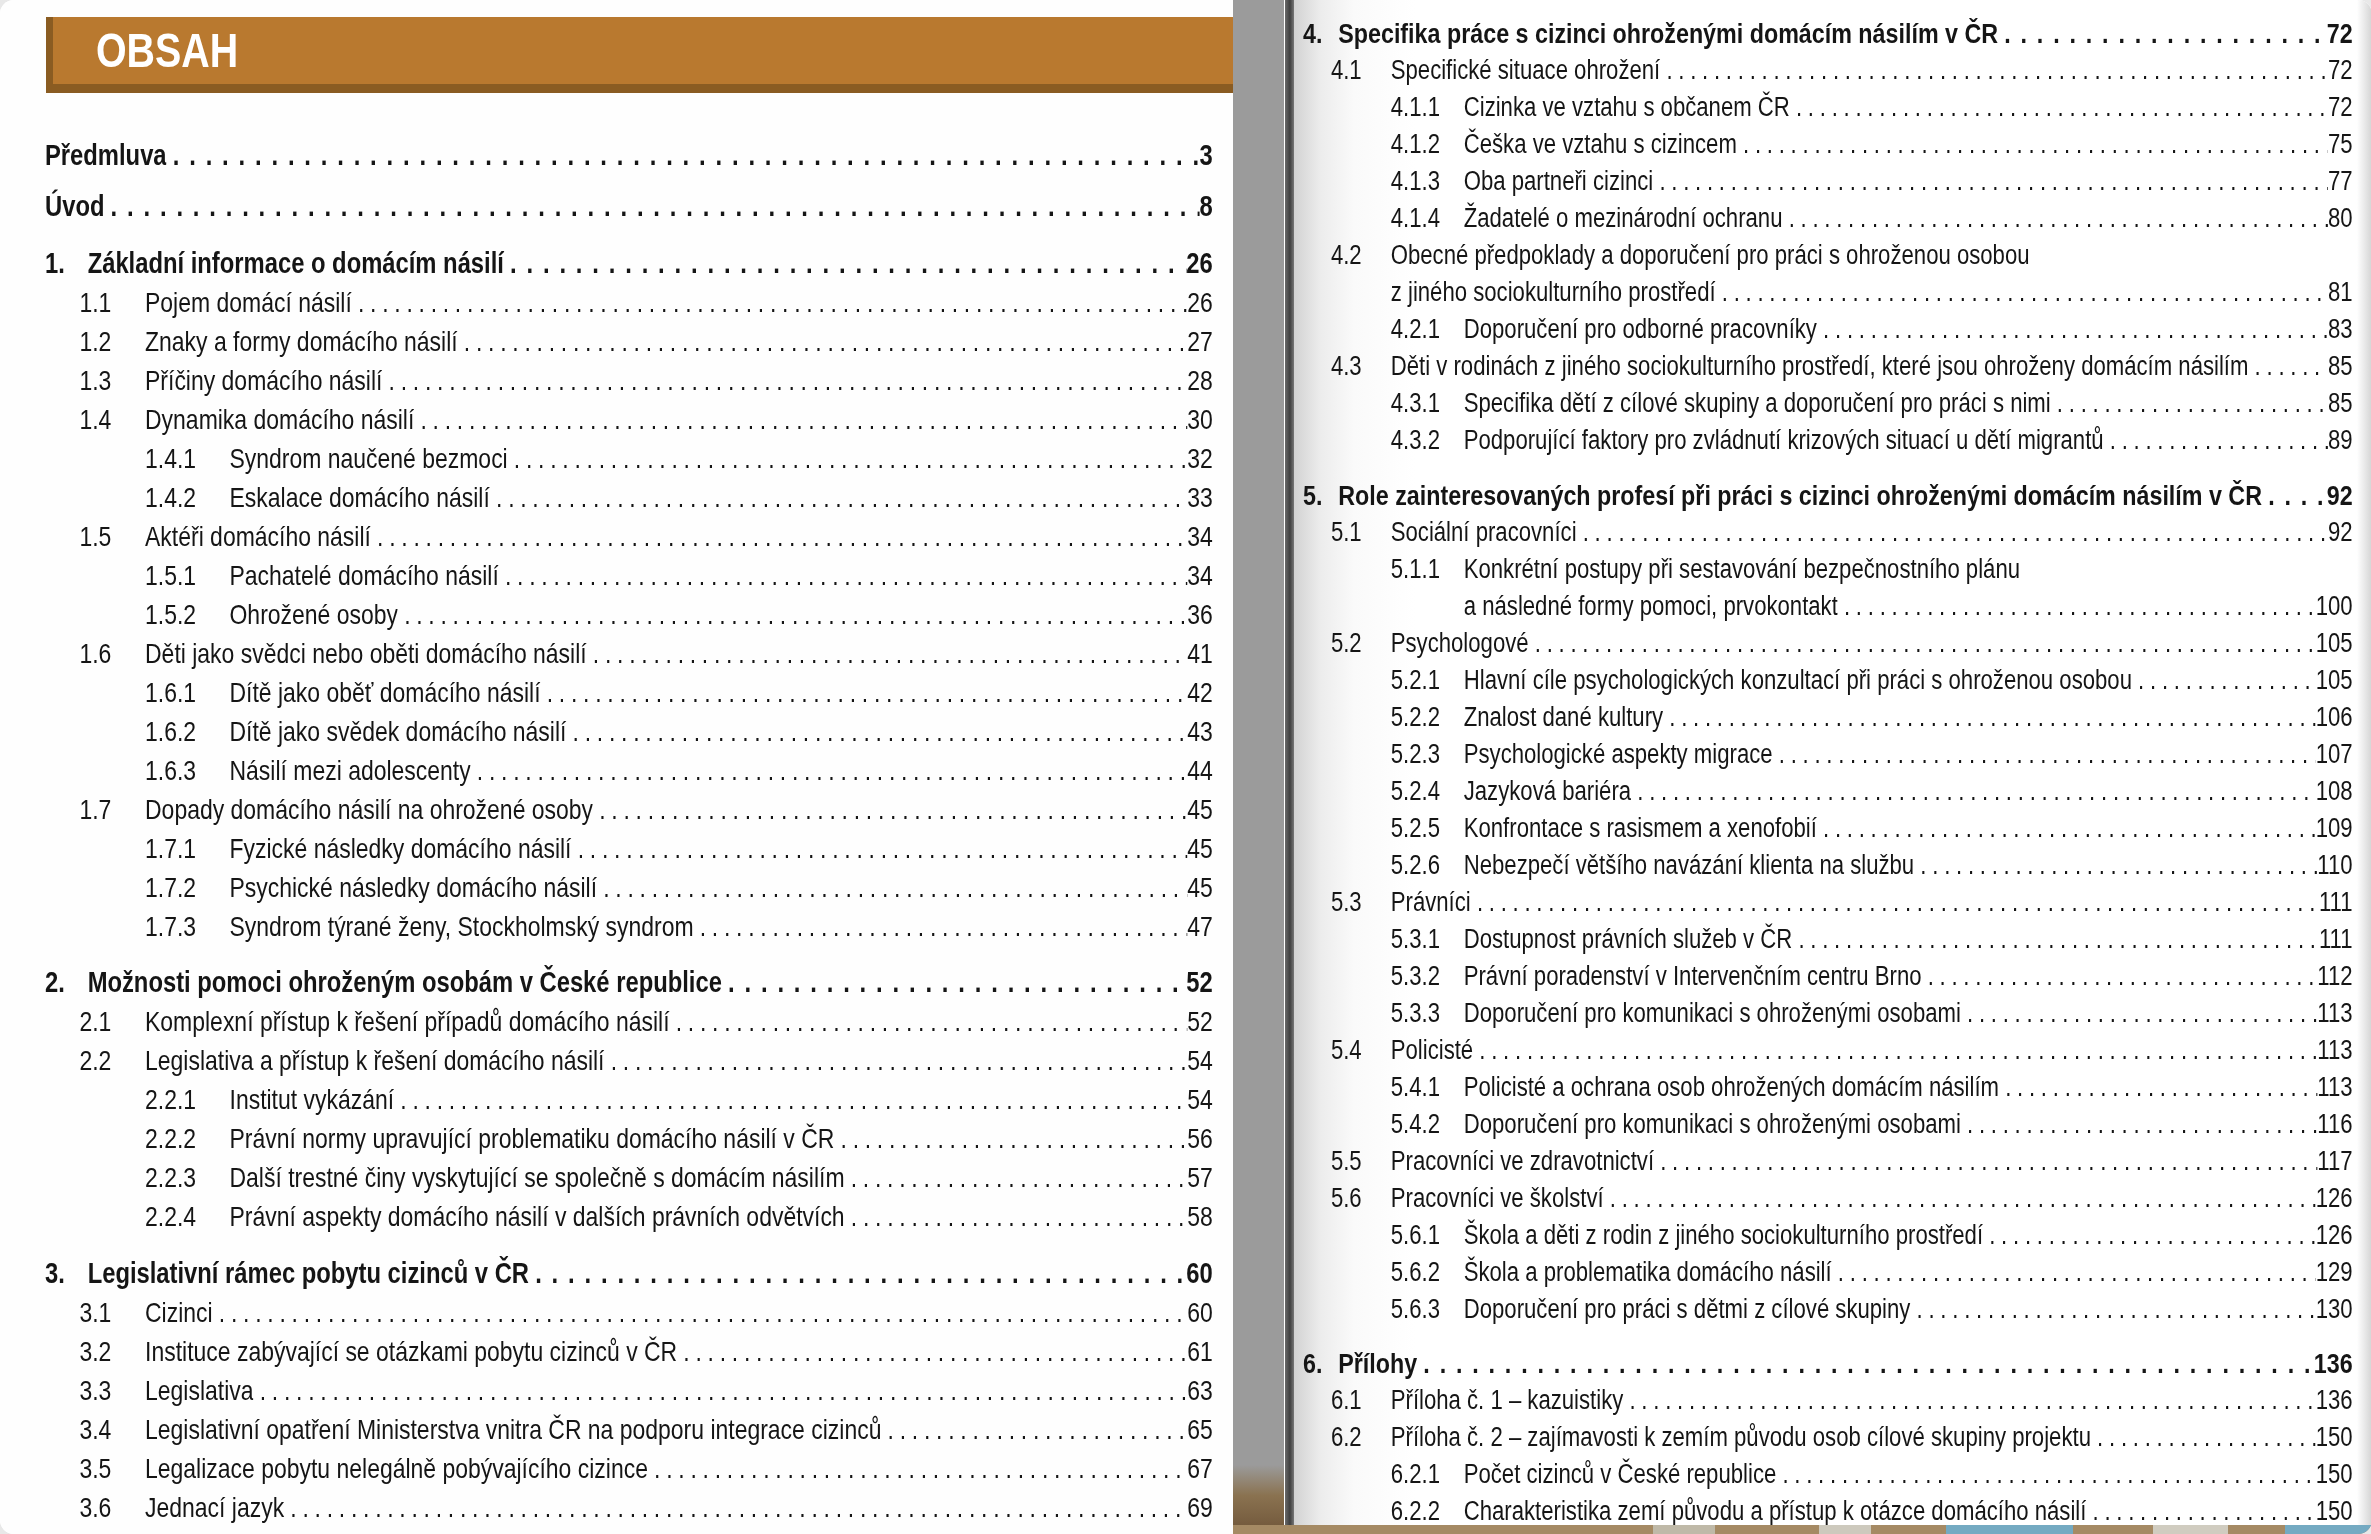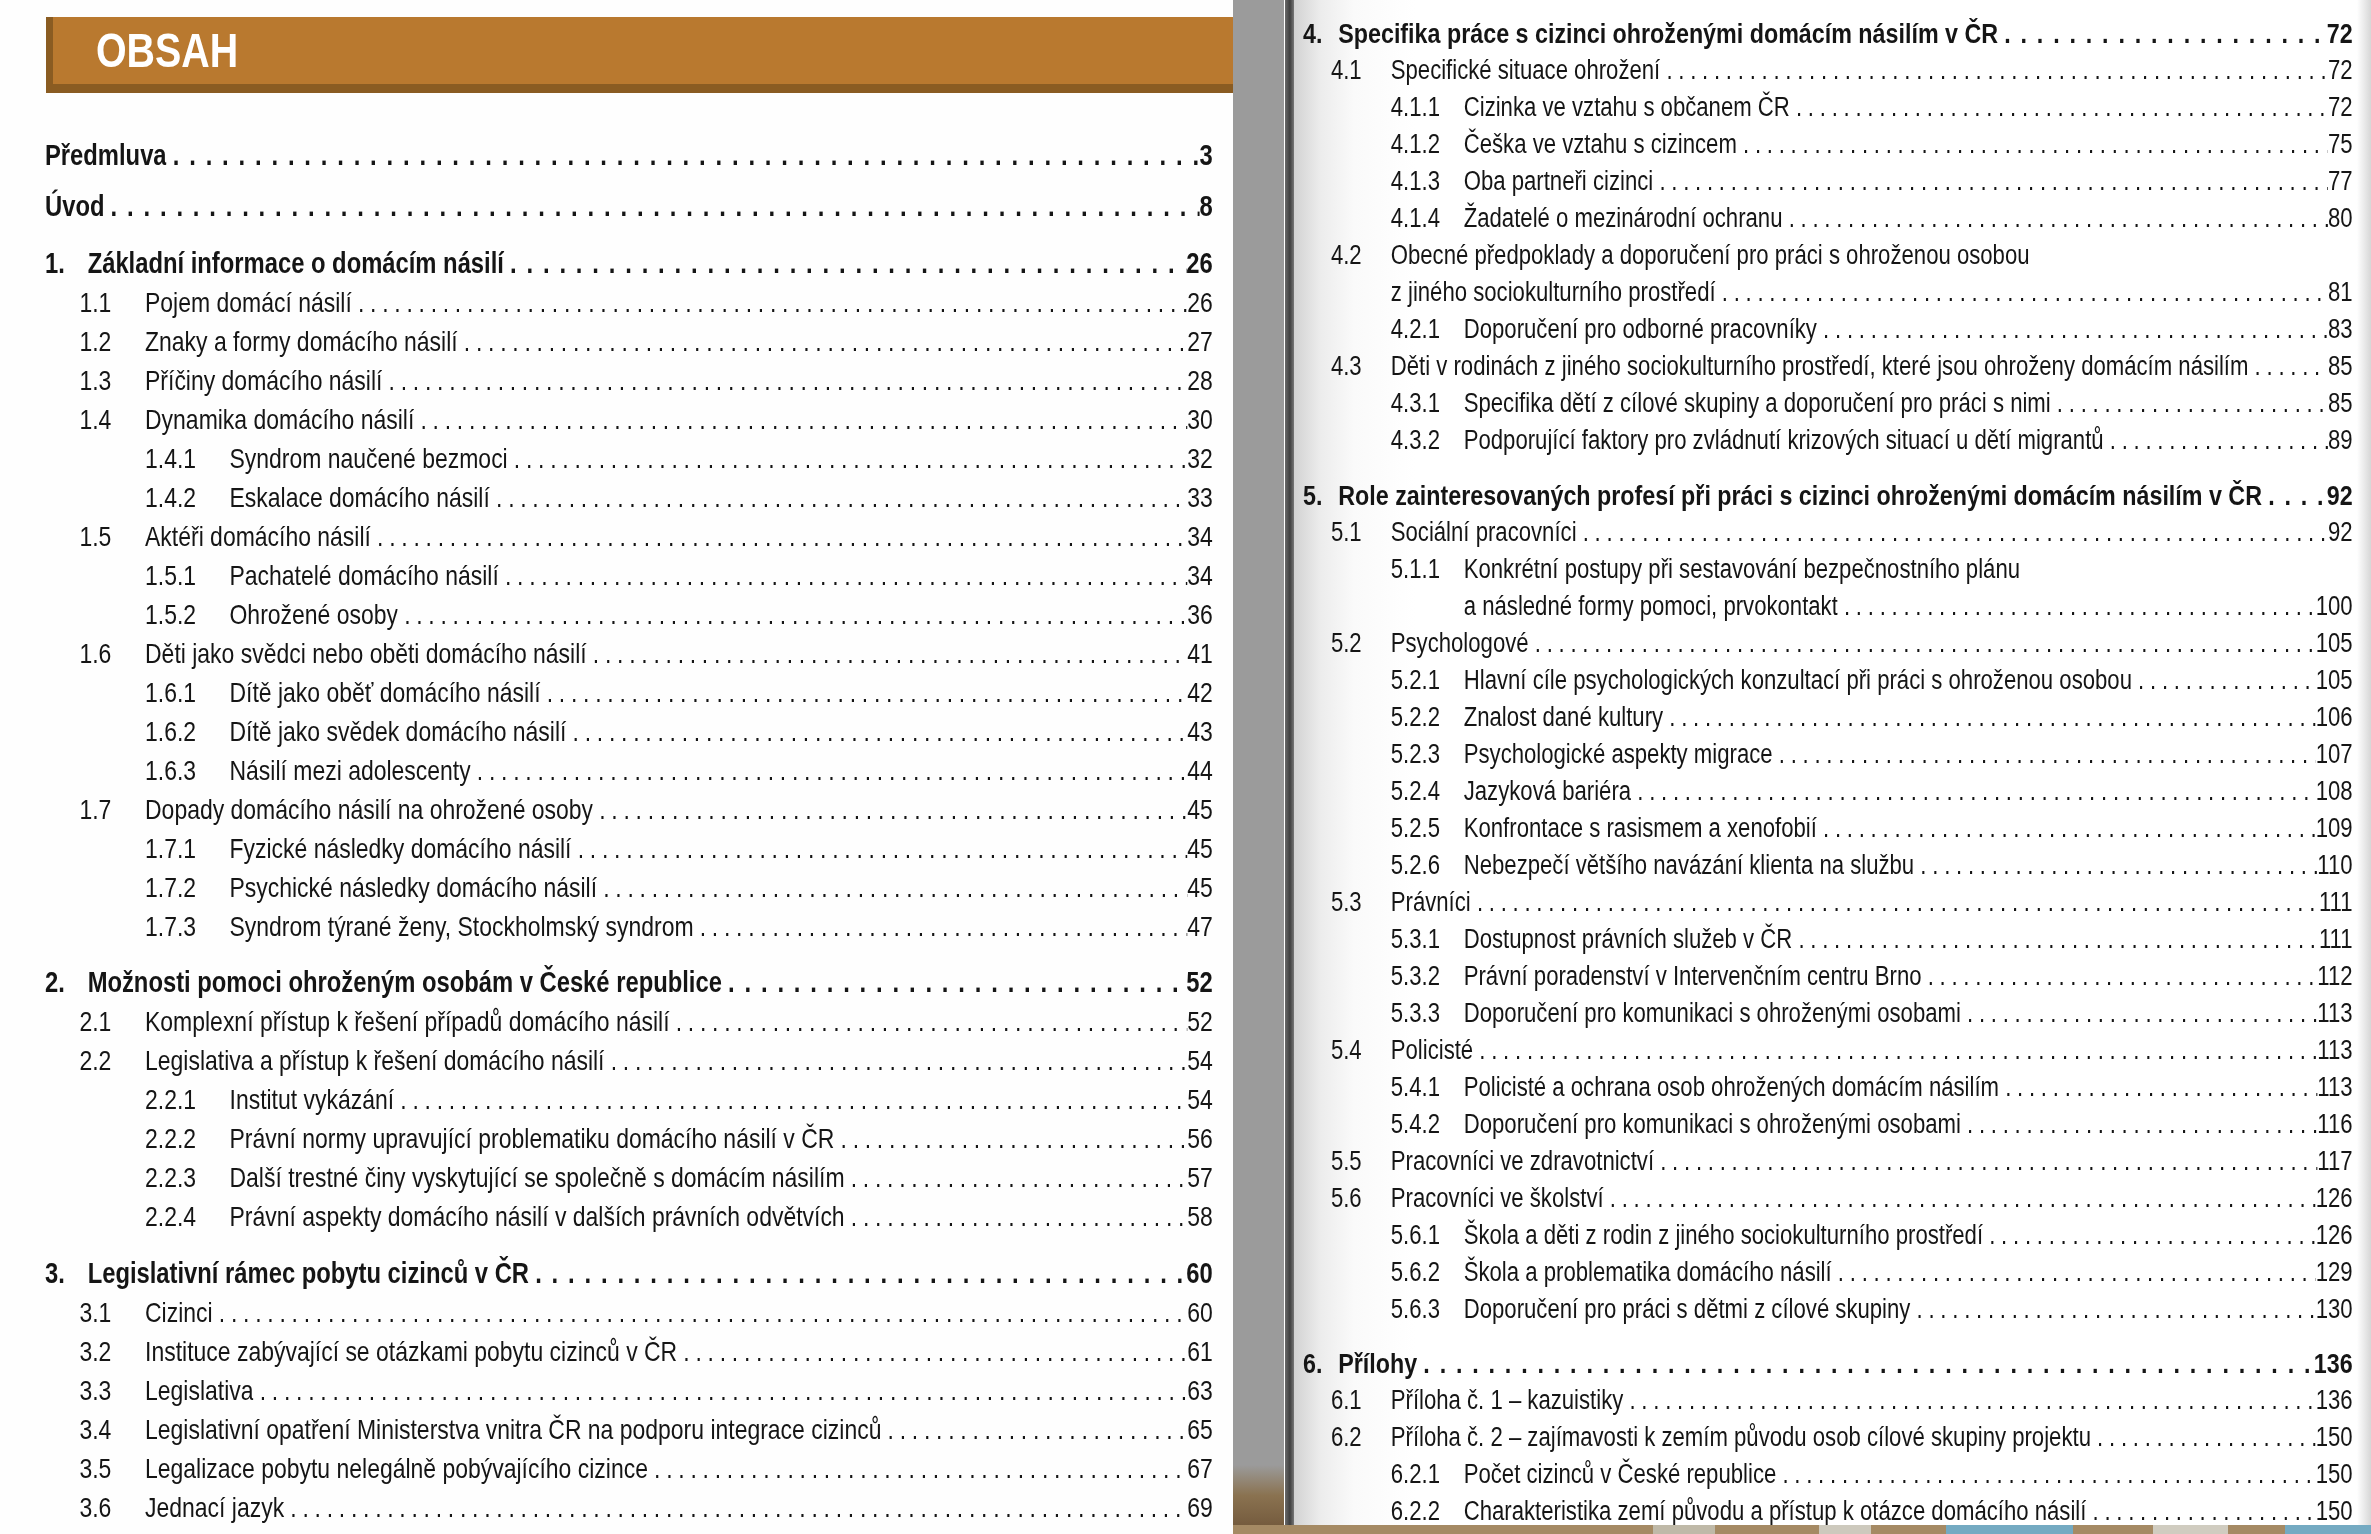--- a/index.html
+++ b/index.html
@@ -1,17 +1,17 @@
 <!DOCTYPE html>
 <html style="font-size:15px"><head>
 <meta charset="utf-8">
 <style>
   html,body{margin:0;padding:0;background:#e8e8e8;}
   .screen{position:relative;width:2372px;height:1534px;overflow:hidden;
-          font-family:"Liberation Sans",sans-serif;color:#151515;background:#ffffff;}
+          font-family:"Liberation Sans",sans-serif;color:#151515;background:#ffffff;border-radius:14px;}
 
   
   .page-left{position:absolute;left:0;top:0;width:1233px;height:1534px;background:#fefefe;}
   .gutter{position:absolute;left:1233px;top:0;width:51px;height:1534px;
           background:linear-gradient(180deg,#9b9b9b 0%,#9b9b9b 95.5%,#8a7250 97.5%,#6f5539 100%);}
   .binding{position:absolute;left:1285px;top:0;width:9.3px;height:1534px;
            background:linear-gradient(90deg,#6a6a6a,#3f3f3f 55%,#777777);}
   .page-right{position:absolute;left:1294px;top:0;width:1078px;height:1534px;
               background:linear-gradient(90deg,#d2d2d2 0px,#ececec 26px,#fafafa 60px,#ffffff 121px);}
   .right-edge{position:absolute;left:2357px;top:0;width:15px;height:1534px;

